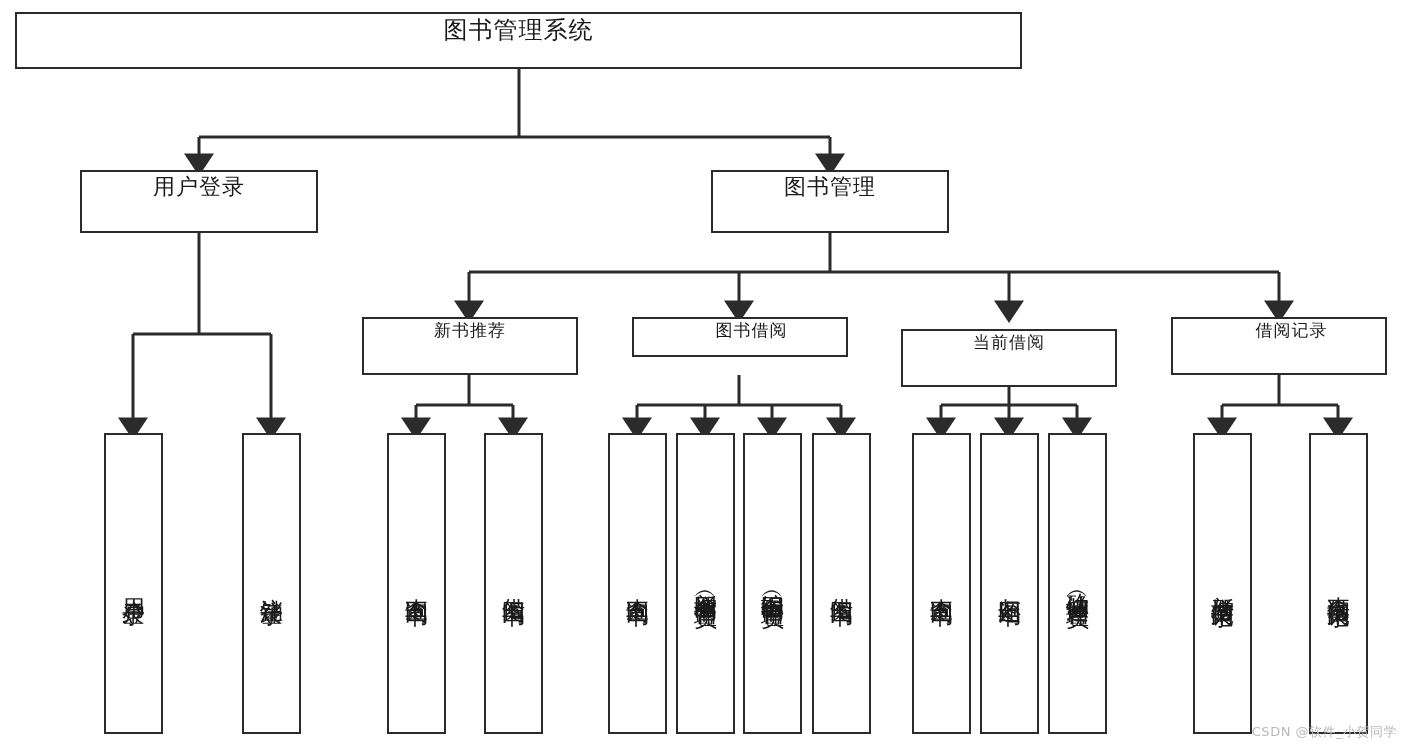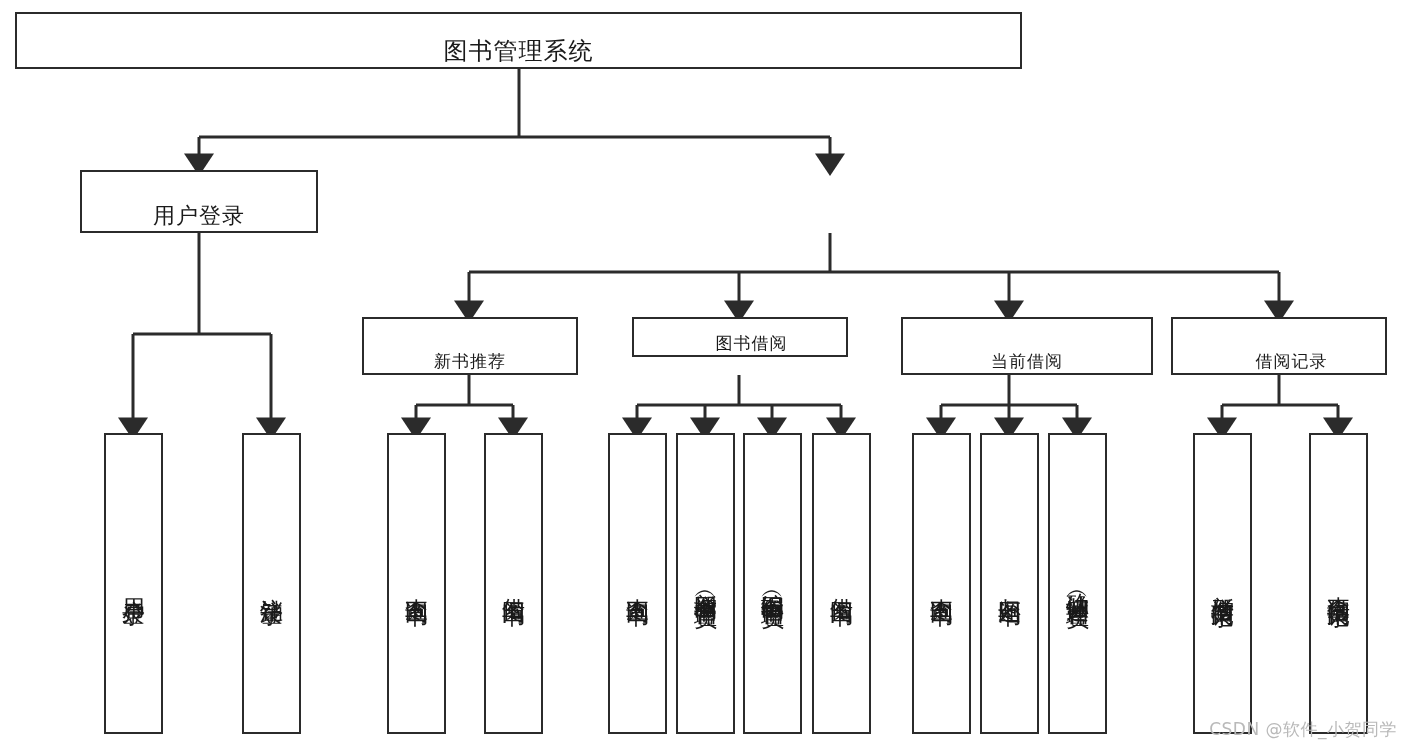--- a/index.html
+++ b/index.html
@@ -24,21 +24,21 @@
     width: 1405px;
     height: 747px;
     pointer-events: none;
   }
   .node {
     position: absolute;
     box-sizing: border-box;
     background: #ffffff;
     border: 2px solid #2b2b2b;
     display: flex;
-    align-items: flex-end;
+    align-items: flex-start;
     justify-content: center;
     color: #1a1a1a;
   }
   .node.root {
     font-size: 24px;
   }
   .node.level2 {
     font-size: 22px;
   }
   .node.level3 {
@@ -58,21 +58,21 @@
     color: #1a1a1a;
   }
   .hlabel {
     white-space: nowrap;
     letter-spacing: 1px;
   }
   #watermark {
     position: absolute;
     right: 8px;
     bottom: 6px;
-    font-size: 17px;
+    font-size: 13px;
     color: #b9b9b9;
     letter-spacing: 0.5px;
     white-space: nowrap;
   }
 </style>
 </head>
 <body>
 
 <div id="canvas">
 
@@ -126,28 +126,31 @@
     </g>
   </svg>
 
   <div class="node root" style="left:15px; top:12px; width:1007px; height:57px;">
     <span class="hlabel">图书管理系统</span>
   </div>
 
   <div class="node level2" style="left:80px; top:170px; width:238px; height:63px;">
     <span class="hlabel">用户登录</span>
   </div>
+  <div class="node level2" style="left:711px; top:170px; width:238px; height:63px;">
+    <span class="hlabel">图书管理</span>
+  </div>
 
   <div class="node level3" style="left:362px; top:317px; width:216px; height:58px;">
     <span class="hlabel">新书推荐</span>
   </div>
   <div class="node level3" style="left:632px; top:317px; width:216px; height:40px;padding-left:23px;">
     <span class="hlabel">图书借阅</span>
   </div>
-  <div class="node level3" style="left:901px; top:317px; width:252px; height:58px;">
+  <div class="node level3" style="left:901px; top:329px; width:216px; height:58px;">
     <span class="hlabel">当前借阅</span>
   </div>
   <div class="node level3" style="left:1171px; top:317px; width:216px; height:58px;padding-left:25px;">
     <span class="hlabel">借阅记录</span>
   </div>
 
   <div class="node leaf" style="left:104px; top:433px; width:59px; height:301px;">
     <span class="vlabel">用户登录</span>
   </div>
   <div class="node leaf" style="left:242px; top:433px; width:59px; height:301px;">

